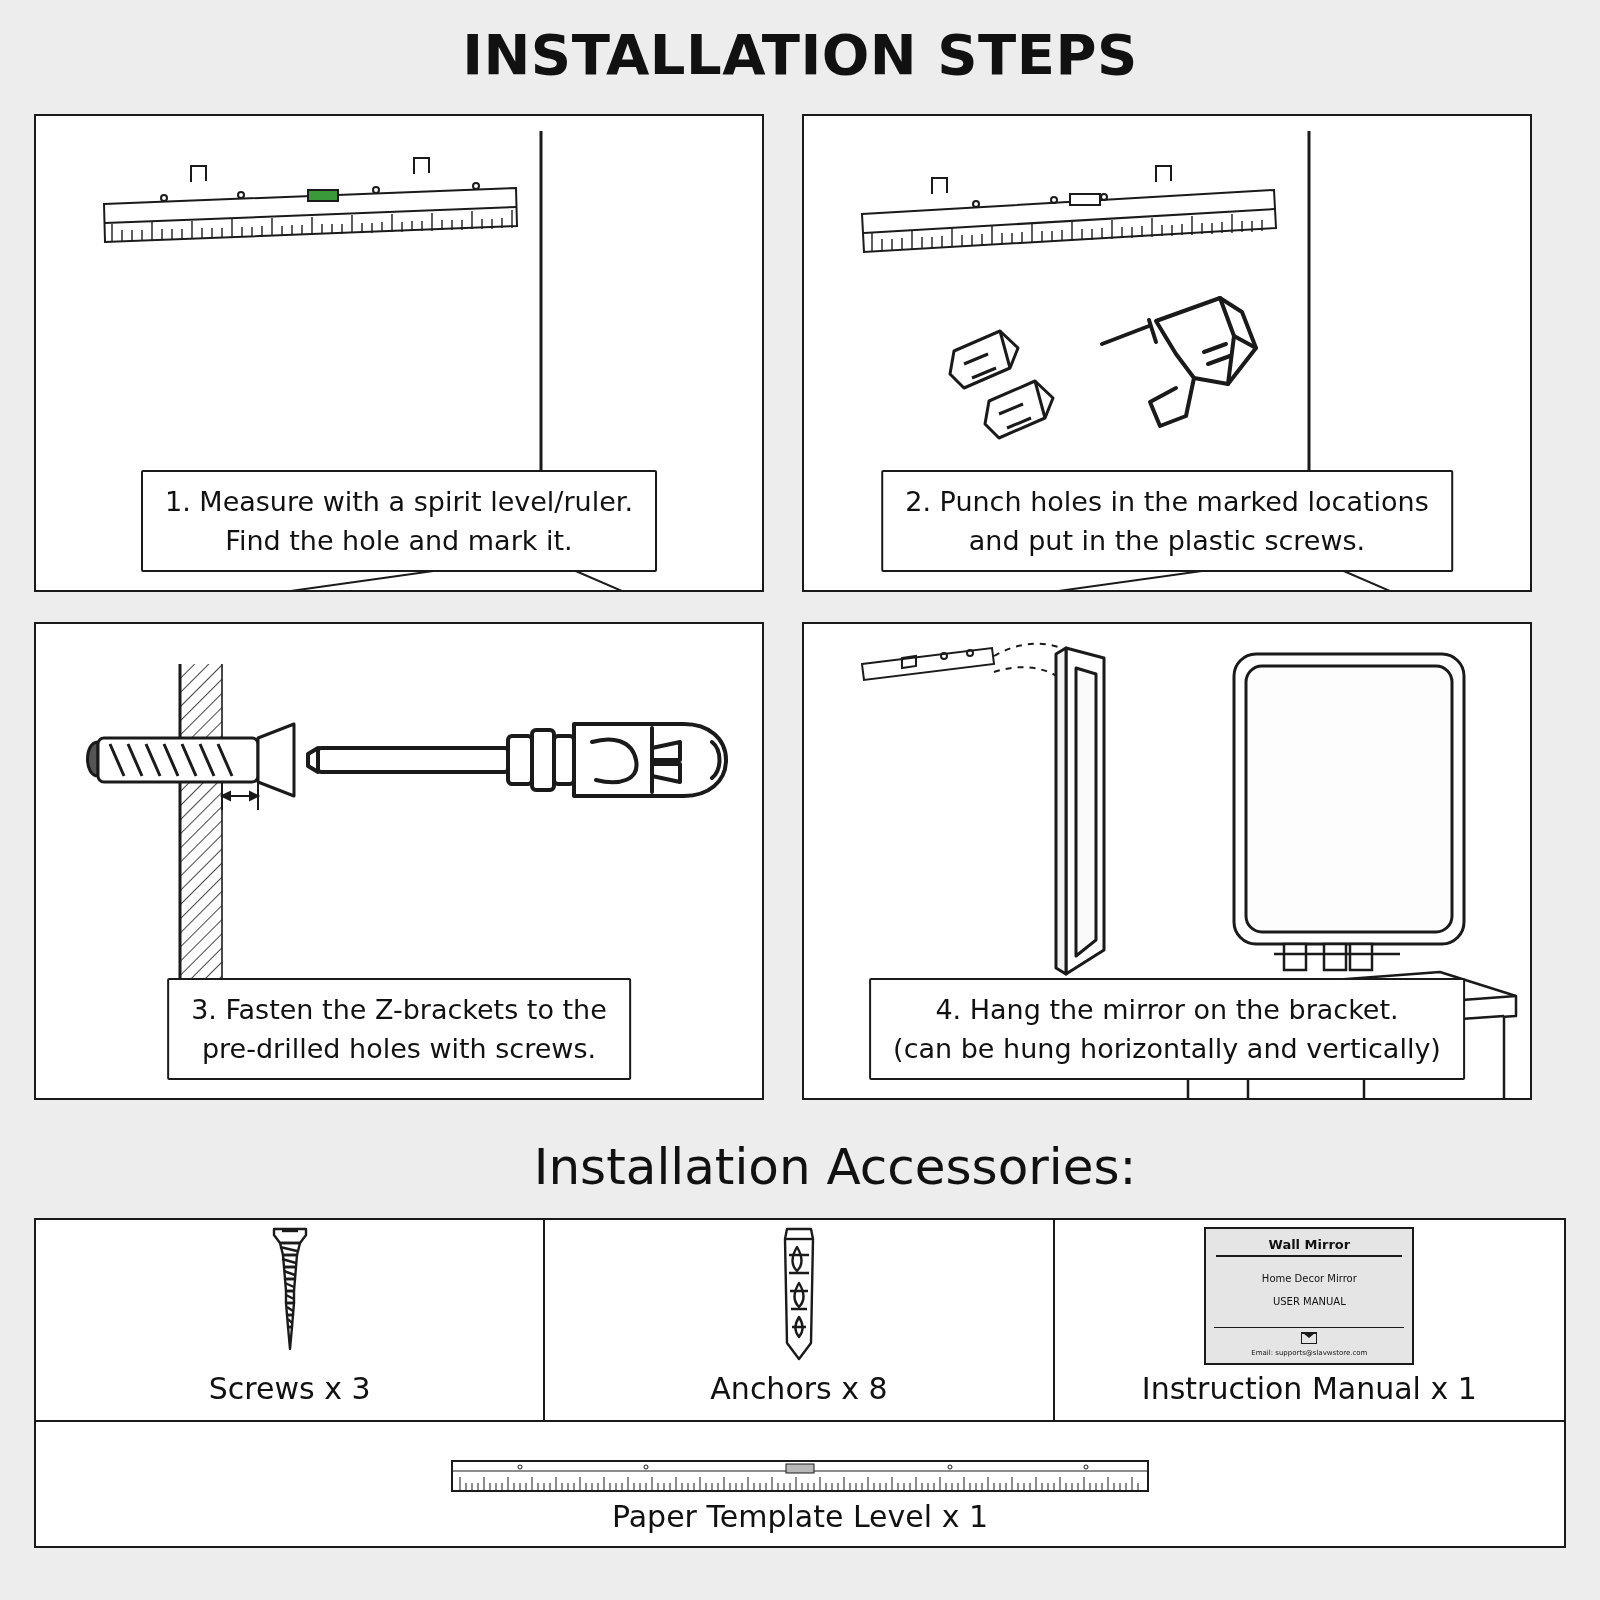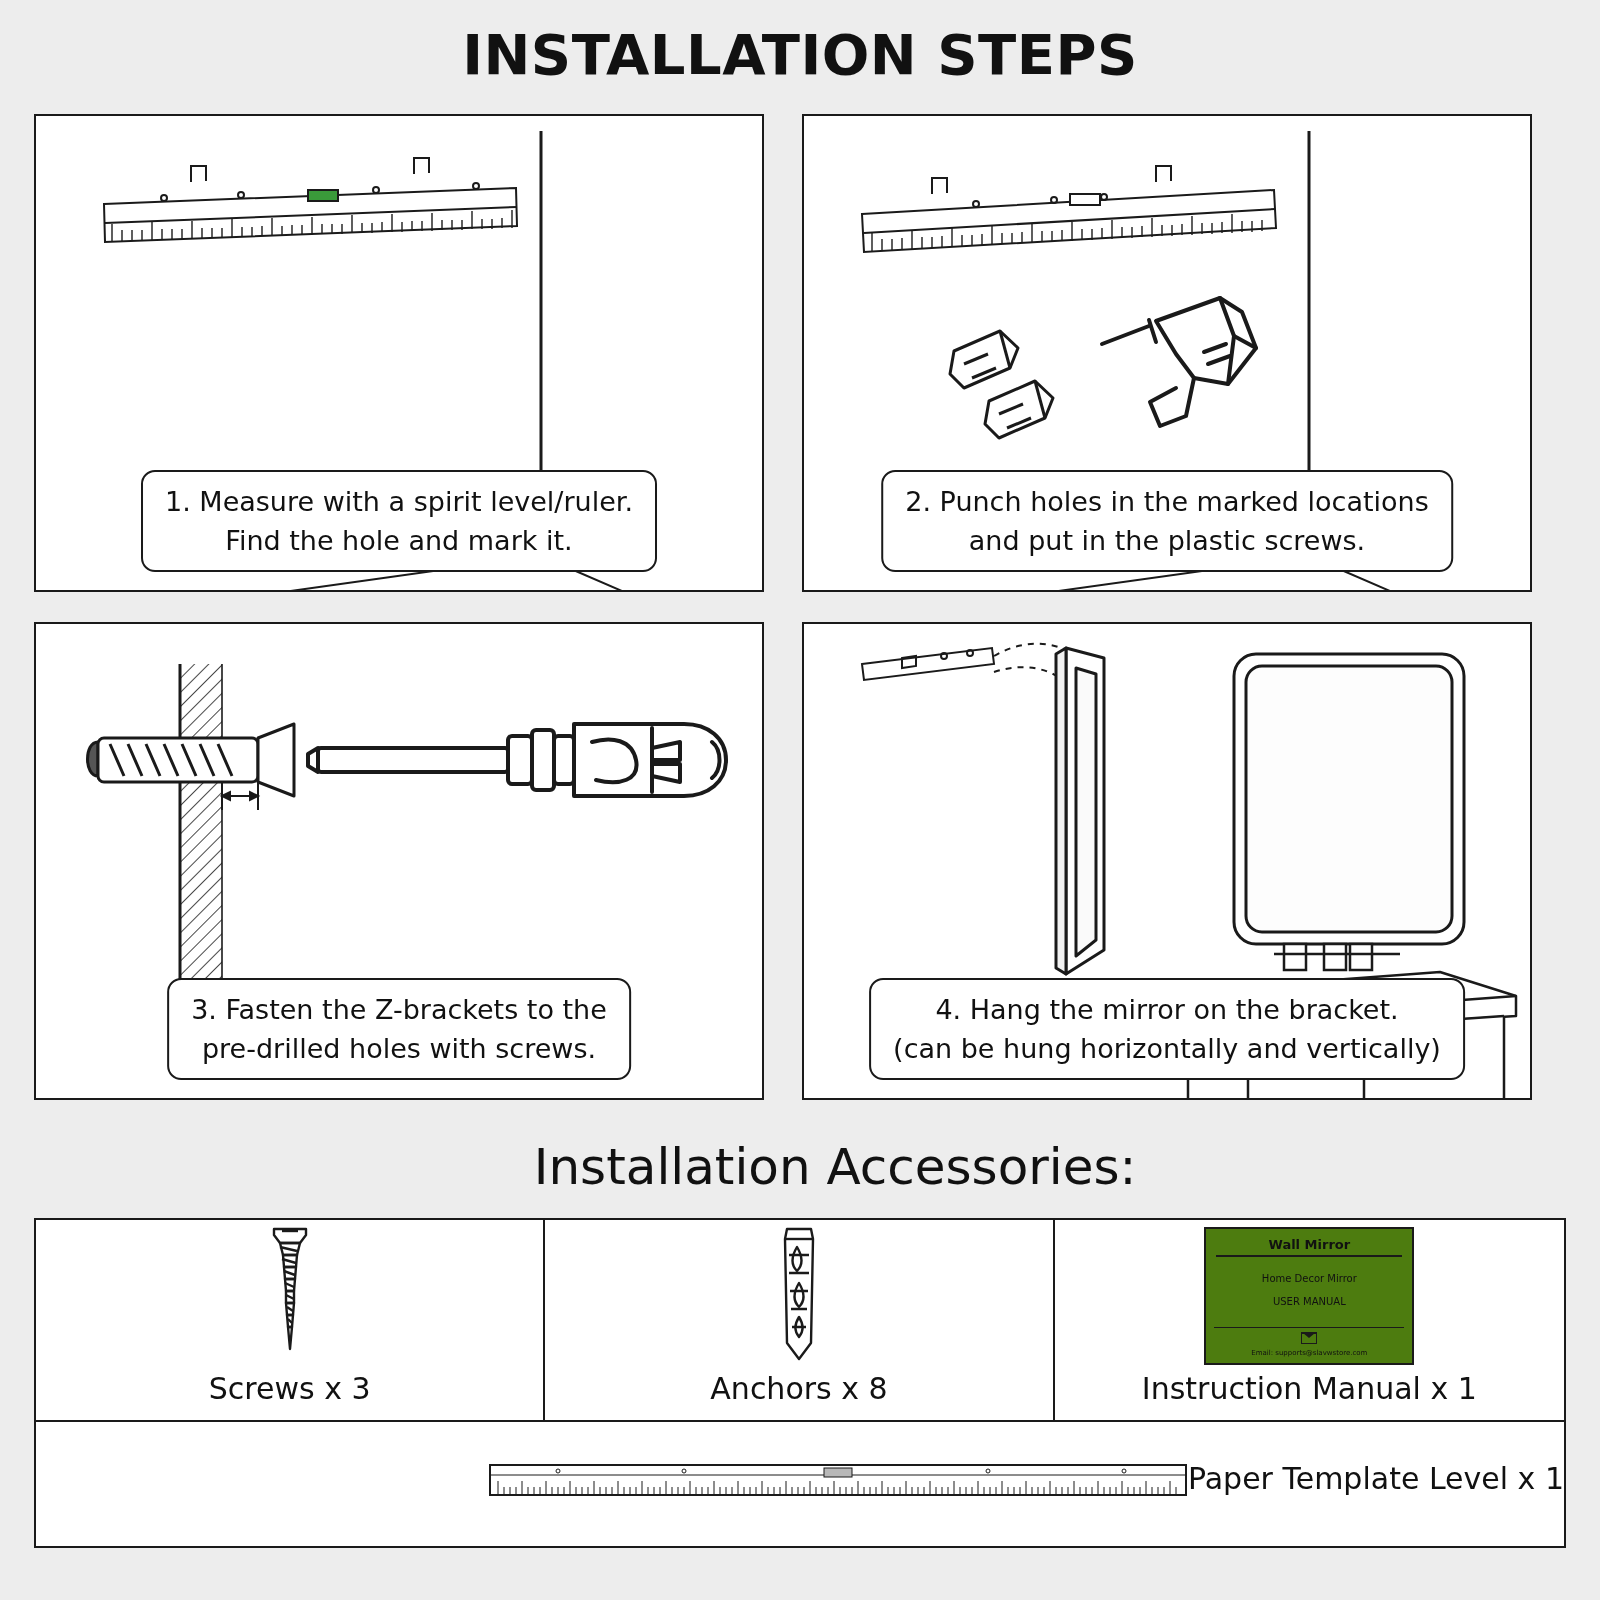--- a/index.html
+++ b/index.html
@@ -48,21 +48,21 @@
     box-sizing: border-box;
     overflow: hidden;
   }
   .caption {
     position: absolute;
     left: 50%;
     transform: translateX(-50%);
     bottom: 18px;
     background: #ffffff;
     border: 2px solid #1a1a1a;
-    border-radius: 14px;
+    border-radius: 2px;
     padding: 10px 22px;
     text-align: center;
     font-size: 27px;
     line-height: 1.45;
     z-index: 5;
     white-space: nowrap;
   }
   .caption .l2 { display: block; }
 
   .art {
@@ -116,30 +116,30 @@
   }
   .acc-label {
     font-size: 30px;
     text-align: center;
     padding-bottom: 6px;
   }
   .acc-row-bottom {
     border-top: 2px solid #1a1a1a;
     height: 118px;
     display: flex;
-    flex-direction: row;
+    flex-direction: column;
     align-items: center;
     justify-content: flex-end;
     padding-bottom: 6px;
   }
   .manual-box {
     width: 210px;
     height: 138px;
     border: 2px solid #1a1a1a;
-    background: #4d7c0f;
+    background: #e5e5e5;
     box-sizing: border-box;
     padding: 8px 10px;
     display: flex;
     flex-direction: column;
     align-items: center;
     font-size: 9px;
     position: relative;
   }
   .manual-title {
     font-size: 13px;

